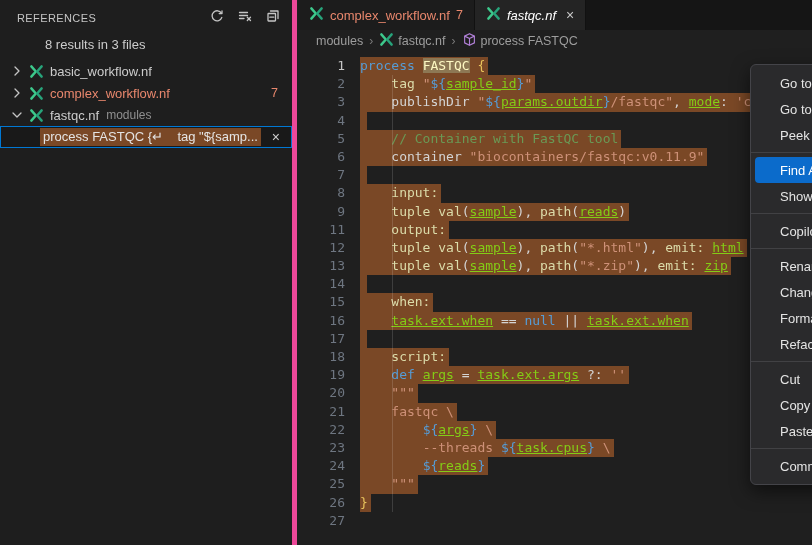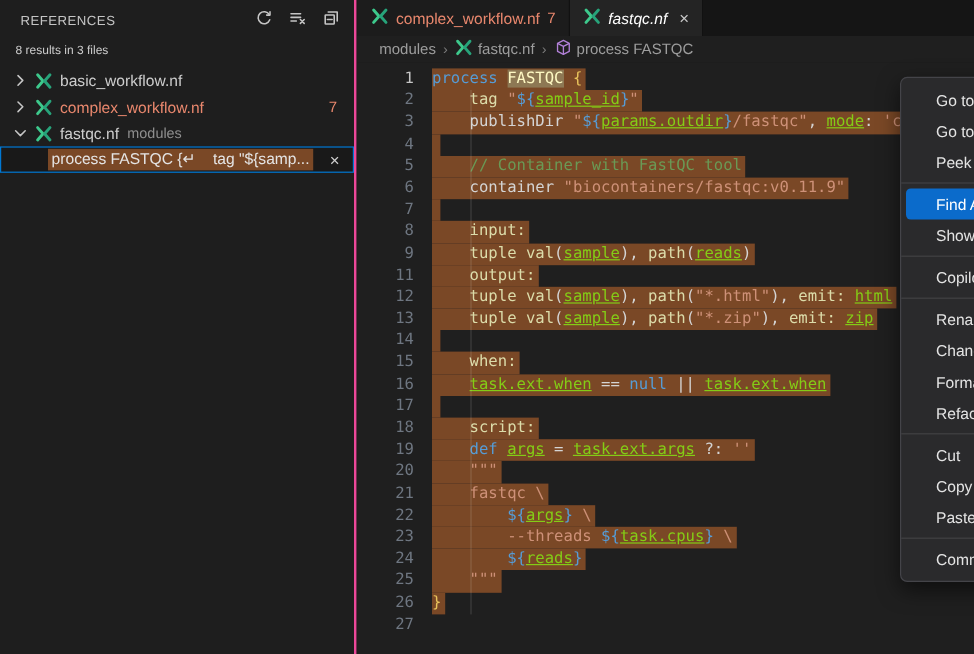--- a/index.html
+++ b/index.html
@@ -2,27 +2,27 @@
 <html><head>
 <meta charset="utf-8">
 <style>
   * { margin:0; padding:0; box-sizing:border-box; }
   html,body { width:812px; height:545px; overflow:hidden; background:#1f1f1f;
     font-family:"Liberation Sans", sans-serif; }
   #app { position:relative; width:812px; height:545px; background:#1f1f1f; }
 
   
   .sidebar { position:absolute; left:0; top:0; width:297px; height:545px;
-    background:#1e1e1e; border-right:2px solid #ec4899; color:#cccccc; }
+    background:#1e1e1e; border-right:5px solid #ec4899; color:#cccccc; }
   .sb-header { display:flex; align-items:center; height:35px; padding:0 8px 0 17px; }
   .sb-title { font-size:11px; letter-spacing:.4px; color:#c5c5c5; flex:1; }
   .sb-actions { display:flex; gap:6px; }
   .sb-actions .icon-btn { width:22px; height:22px; display:flex; align-items:center;
     justify-content:center; border-radius:4px; cursor:pointer; }
-  .sb-summary { font-size:10px; color:#cccccc; padding:2px 0 8px 13px; }
+  .sb-summary { font-size:13px; color:#cccccc; padding:2px 0 8px 13px;margin-left:32px; }
   .tree-row { display:flex; align-items:center; height:22px; padding-left:8px;
     font-size:13px; cursor:pointer; }
   .tree-row .twist { width:18px; display:flex; justify-content:center; }
   .tree-row .ficon { width:20px; display:flex; justify-content:center; margin-right:4px; }
   .tree-row .flabel { white-space:pre; }
   .tree-row .fdesc { color:#8f8f8f; font-size:12px; margin-left:7px; }
   .tree-row .fbadge { margin-left:auto; margin-right:14px; font-size:12.5px; }
   .tone-salmon { color:#e8876d; }
   .result-row { position:relative; display:flex; align-items:center; height:22px;
     margin-top:0; background:#191919; border:1px solid #0078d4; font-size:13px;

